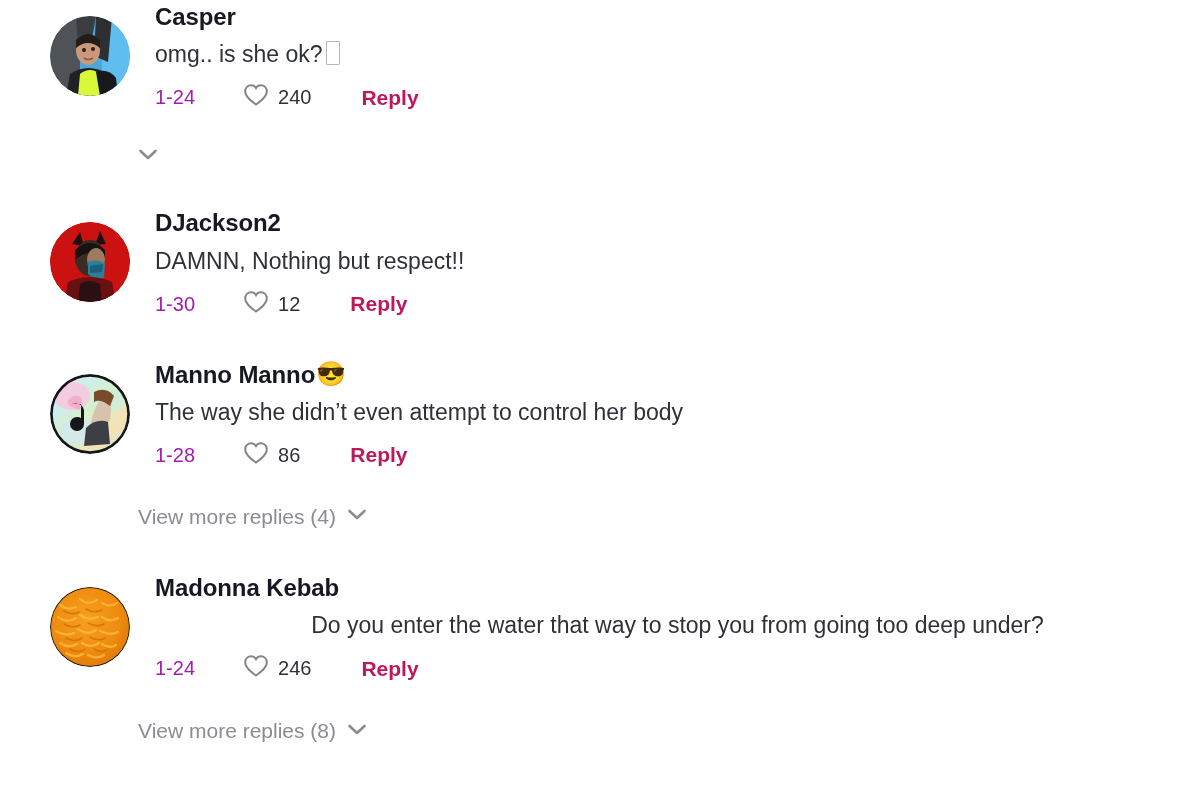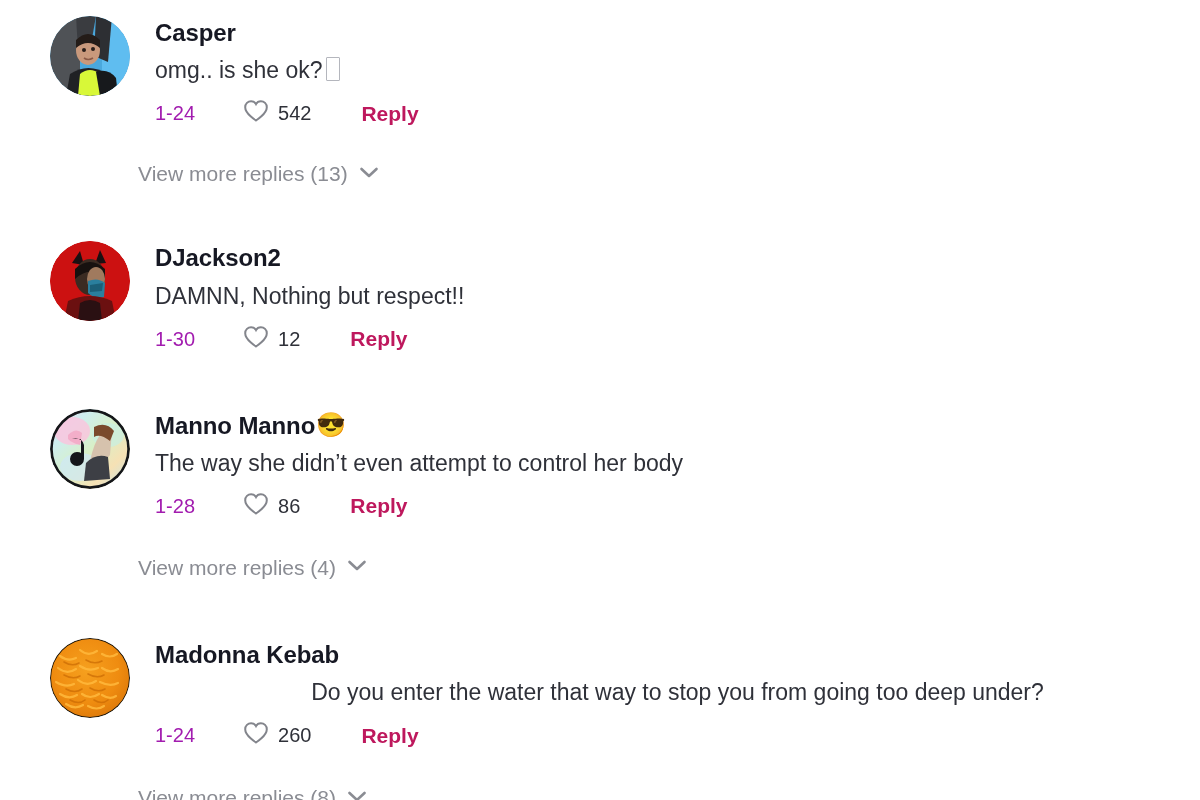--- a/index.html
+++ b/index.html
@@ -40,21 +40,21 @@
     position: relative;
     margin-top: 16px;
     background: #d9d9d9;
   }
 
   .avatar svg { display: block; width: 80px; height: 80px; }
 
   .comment-body {
     flex: 1 1 auto;
     padding-left: 25px;
-    padding-top: 18px;
+    padding-top: 2px;
     min-width: 0;
   }
 
   .username {
     font-size: 24px;
     font-weight: bold;
     color: #161823;
     line-height: 1.22;
     letter-spacing: -0.1px;
     display: flex;
@@ -175,29 +175,28 @@
       </div>
       <div class="comment-text"><span>omg.. is she ok?</span><span class="tofu-box"></span></div>
       <div class="meta-row">
         <span class="meta-date">1-24</span>
         <span class="meta-like">
           <span class="heart-icon">
             <svg width="26" height="24" viewBox="0 0 26 24">
                 <path d="M13 21.5 C13 21.5 2.2 14.8 2.2 8.2 C2.2 4.7 4.9 2.2 8.1 2.2 C10.3 2.2 12.1 3.4 13 5.1 C13.9 3.4 15.7 2.2 17.9 2.2 C21.1 2.2 23.8 4.7 23.8 8.2 C23.8 14.8 13 21.5 13 21.5 Z" fill="none" stroke="#83858c" stroke-width="2"></path>
               </svg>
           </span>
-          <span class="meta-like-count">542</span>
+          <span class="meta-like-count">240</span>
         </span>
         <span class="meta-reply">Reply</span>
       </div>
     </div>
   </div>
 
   <div class="view-more-row vmr-0">
-    <span class="view-more-label">View more replies (13)</span>
     <span class="chevron-icon">
       <svg width="20" height="13" viewBox="0 0 20 13">
           <path d="M2.5 3 L10 10 L17.5 3" fill="none" stroke="#8a8c93" stroke-width="2.6" stroke-linecap="round" stroke-linejoin="round"></path>
         </svg>
     </span>
   </div>
 
   <div class="comment-block blk-1">
     <div class="avatar">
       <svg viewBox="0 0 80 80">
@@ -353,21 +352,21 @@
       </div>
       <div class="comment-text">Do you enter the water that way to stop you from going too deep under?</div>
       <div class="meta-row">
         <span class="meta-date">1-24</span>
         <span class="meta-like">
           <span class="heart-icon">
             <svg width="26" height="24" viewBox="0 0 26 24">
                 <path d="M13 21.5 C13 21.5 2.2 14.8 2.2 8.2 C2.2 4.7 4.9 2.2 8.1 2.2 C10.3 2.2 12.1 3.4 13 5.1 C13.9 3.4 15.7 2.2 17.9 2.2 C21.1 2.2 23.8 4.7 23.8 8.2 C23.8 14.8 13 21.5 13 21.5 Z" fill="none" stroke="#83858c" stroke-width="2"></path>
               </svg>
           </span>
-          <span class="meta-like-count">260</span>
+          <span class="meta-like-count">246</span>
         </span>
         <span class="meta-reply">Reply</span>
       </div>
     </div>
   </div>
 
   <div class="view-more-row vmr-3">
     <span class="view-more-label">View more replies (8)</span>
     <span class="chevron-icon">
       <svg width="20" height="13" viewBox="0 0 20 13">

